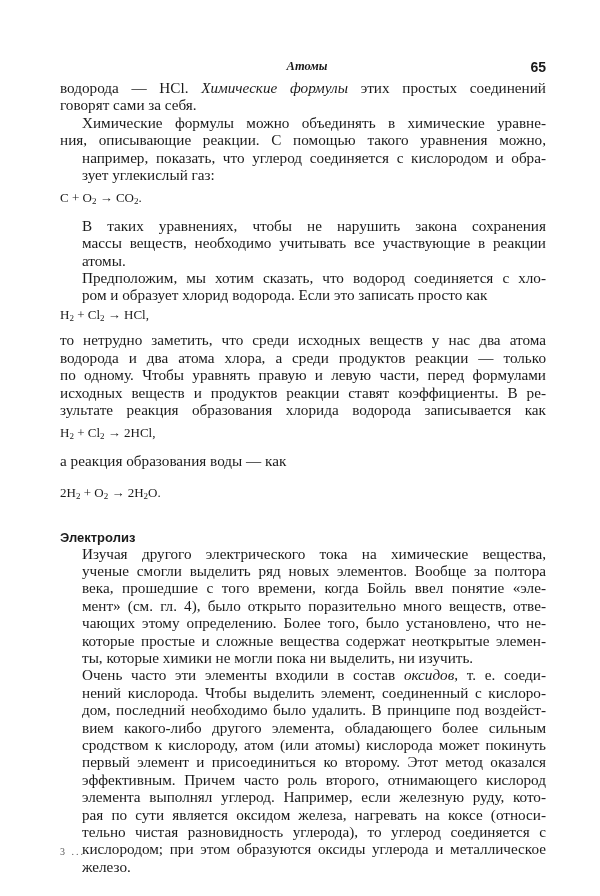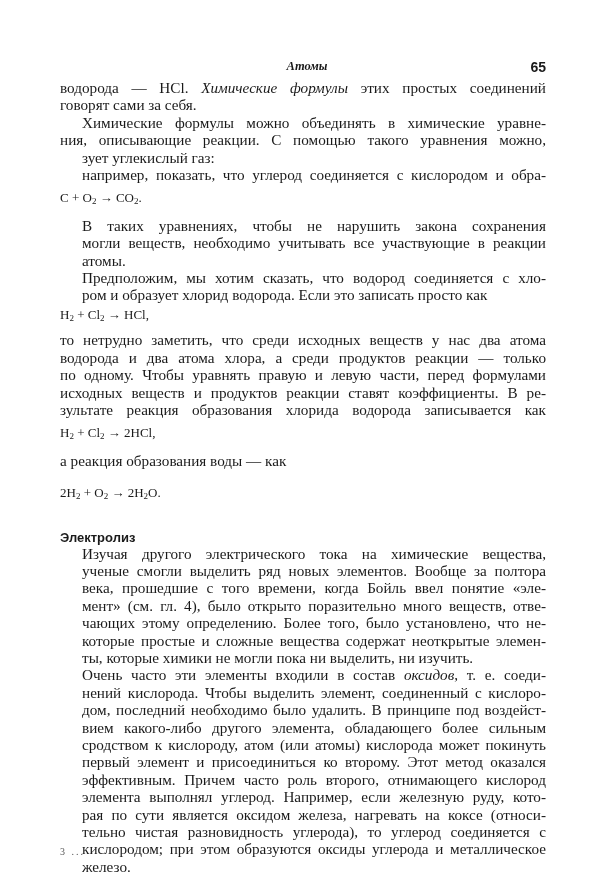--- a/index.html
+++ b/index.html
@@ -58,31 +58,31 @@
   <div class="body-text">
 
     <p>
       <span class="line"><span>водорода — HCl. </span><em>Химические формулы</em><span> этих простых соединений</span></span>
       <span class="line last">говорят сами за себя.</span>
     </p>
 
     <p class="indent">
       <span class="line">Химические формулы можно объединять в химические уравне-</span>
       <span class="line" style="text-indent:0">ния, описывающие реакции. С помощью такого уравнения можно,</span>
+      <span class="line">например, показать, что углерод соединяется с кислородом и обра-</span>
       <span class="line last">зует углекислый газ:</span>
-      <span class="line">например, показать, что углерод соединяется с кислородом и обра-</span>
     </p>
 
     <div class="formula">
       <span>C + O</span><sub>2</sub><span> → CO</span><sub>2</sub><span>.</span>
     </div>
 
     <p class="indent">
       <span class="line">В таких уравнениях, чтобы не нарушить закона сохранения</span>
-      <span class="line">могли веществ, необходимо учитывать все участвующие в реакции</span>
+      <span class="line">массы веществ, необходимо учитывать все участвующие в реакции</span>
       <span class="line last">атомы.</span>
     </p>
 
     <p class="indent">
       <span class="line">Предположим, мы хотим сказать, что водород соединяется с хло-</span>
       <span class="line last">ром и образует хлорид водорода. Если это записать просто как</span>
     </p>
 
     <div class="formula" style="margin:2px 0 4px 0">
       <span>H</span><sub>2</sub><span> + Cl</span><sub>2</sub><span> → HCl</span><span>,</span>

